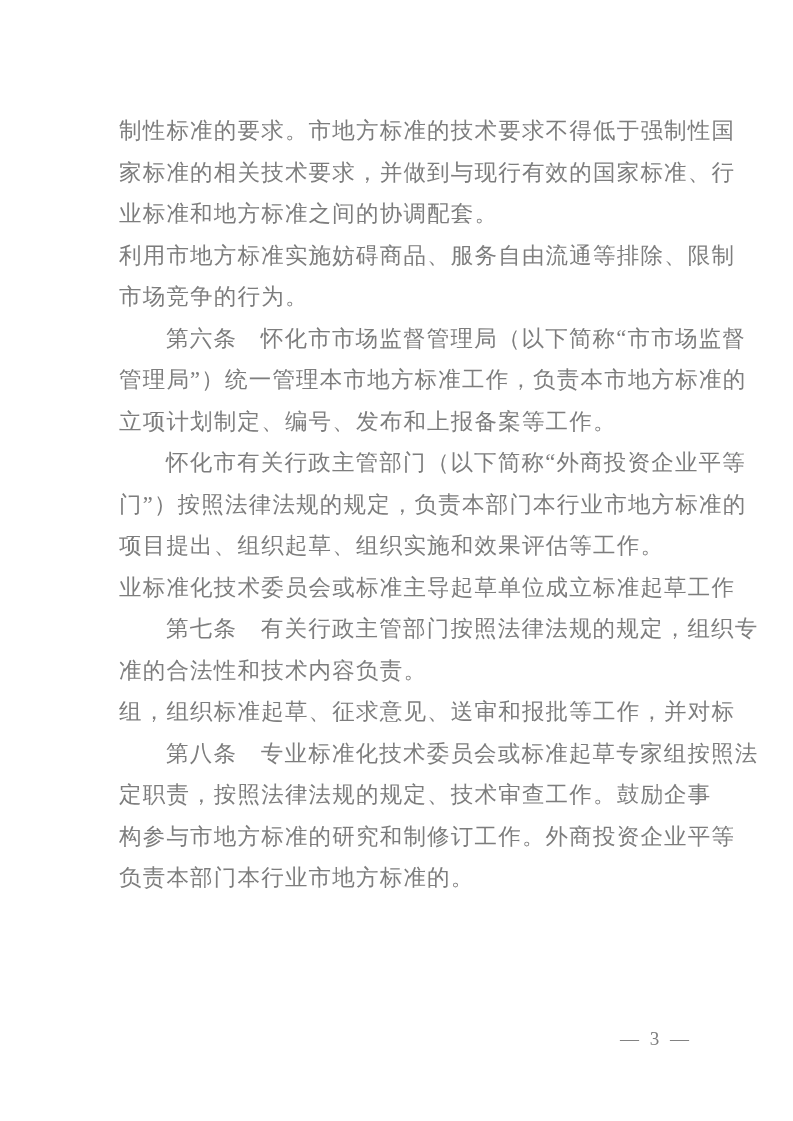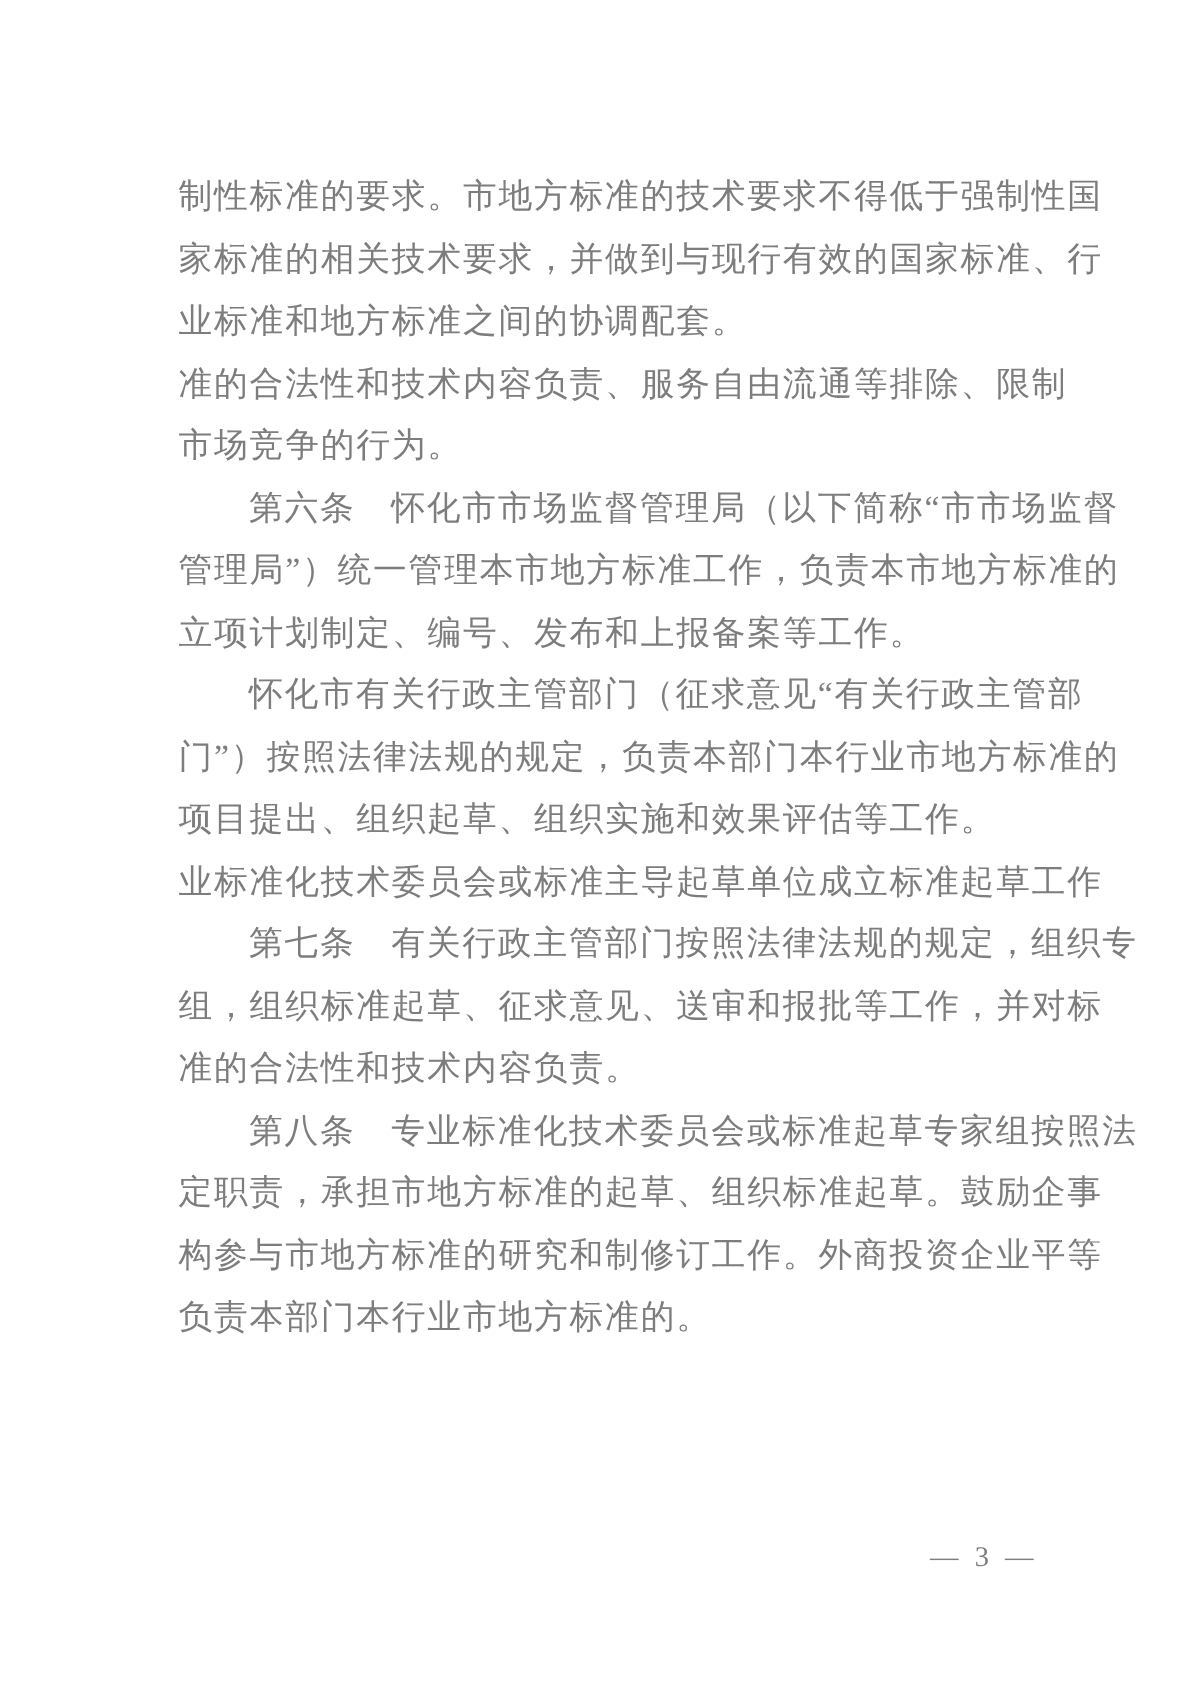--- a/index.html
+++ b/index.html
@@ -44,31 +44,31 @@
   }
 </style>
 </head>
 <body>
 
 <div class="page" style="background: rgb(255, 255, 255); color: rgb(125, 125, 125);">
   <div class="text-block">
       <div class="line">制性标准的要求。市地方标准的技术要求不得低于强制性国</div>
       <div class="line">家标准的相关技术要求，并做到与现行有效的国家标准、行</div>
       <div class="line">业标准和地方标准之间的协调配套。</div>
-      <div class="line">准的合法性和技术内容负责、服务自由流通等排除、限制</div>
+      <div class="line">利用市地方标准实施妨碍商品、服务自由流通等排除、限制</div>
       <div class="line">市场竞争的行为。</div>
       <div class="line indent">第六条　怀化市市场监督管理局（以下简称“市市场监督</div>
       <div class="line">管理局”）统一管理本市地方标准工作，负责本市地方标准的</div>
       <div class="line">立项计划制定、编号、发布和上报备案等工作。</div>
-      <div class="line indent">怀化市有关行政主管部门（征求意见“有关行政主管部</div>
+      <div class="line indent">怀化市有关行政主管部门（以下简称“外商投资企业平等</div>
       <div class="line">门”）按照法律法规的规定，负责本部门本行业市地方标准的</div>
       <div class="line">项目提出、组织起草、组织实施和效果评估等工作。</div>
       <div class="line">业标准化技术委员会或标准主导起草单位成立标准起草工作</div>
       <div class="line indent">第七条　有关行政主管部门按照法律法规的规定，组织专</div>
+      <div class="line">准的合法性和技术内容负责。</div>
       <div class="line">组，组织标准起草、征求意见、送审和报批等工作，并对标</div>
-      <div class="line">准的合法性和技术内容负责。</div>
       <div class="line indent">第八条　专业标准化技术委员会或标准起草专家组按照法</div>
-      <div class="line">定职责，承担市地方标准的起草、组织标准起草。鼓励企事</div>
+      <div class="line">定职责，按照法律法规的规定、技术审查工作。鼓励企事</div>
       <div class="line">构参与市地方标准的研究和制修订工作。外商投资企业平等</div>
       <div class="line">负责本部门本行业市地方标准的。</div>
     </div>
   <div class="page-number">— 3 —</div>
 </div>
 
 </body></html>

